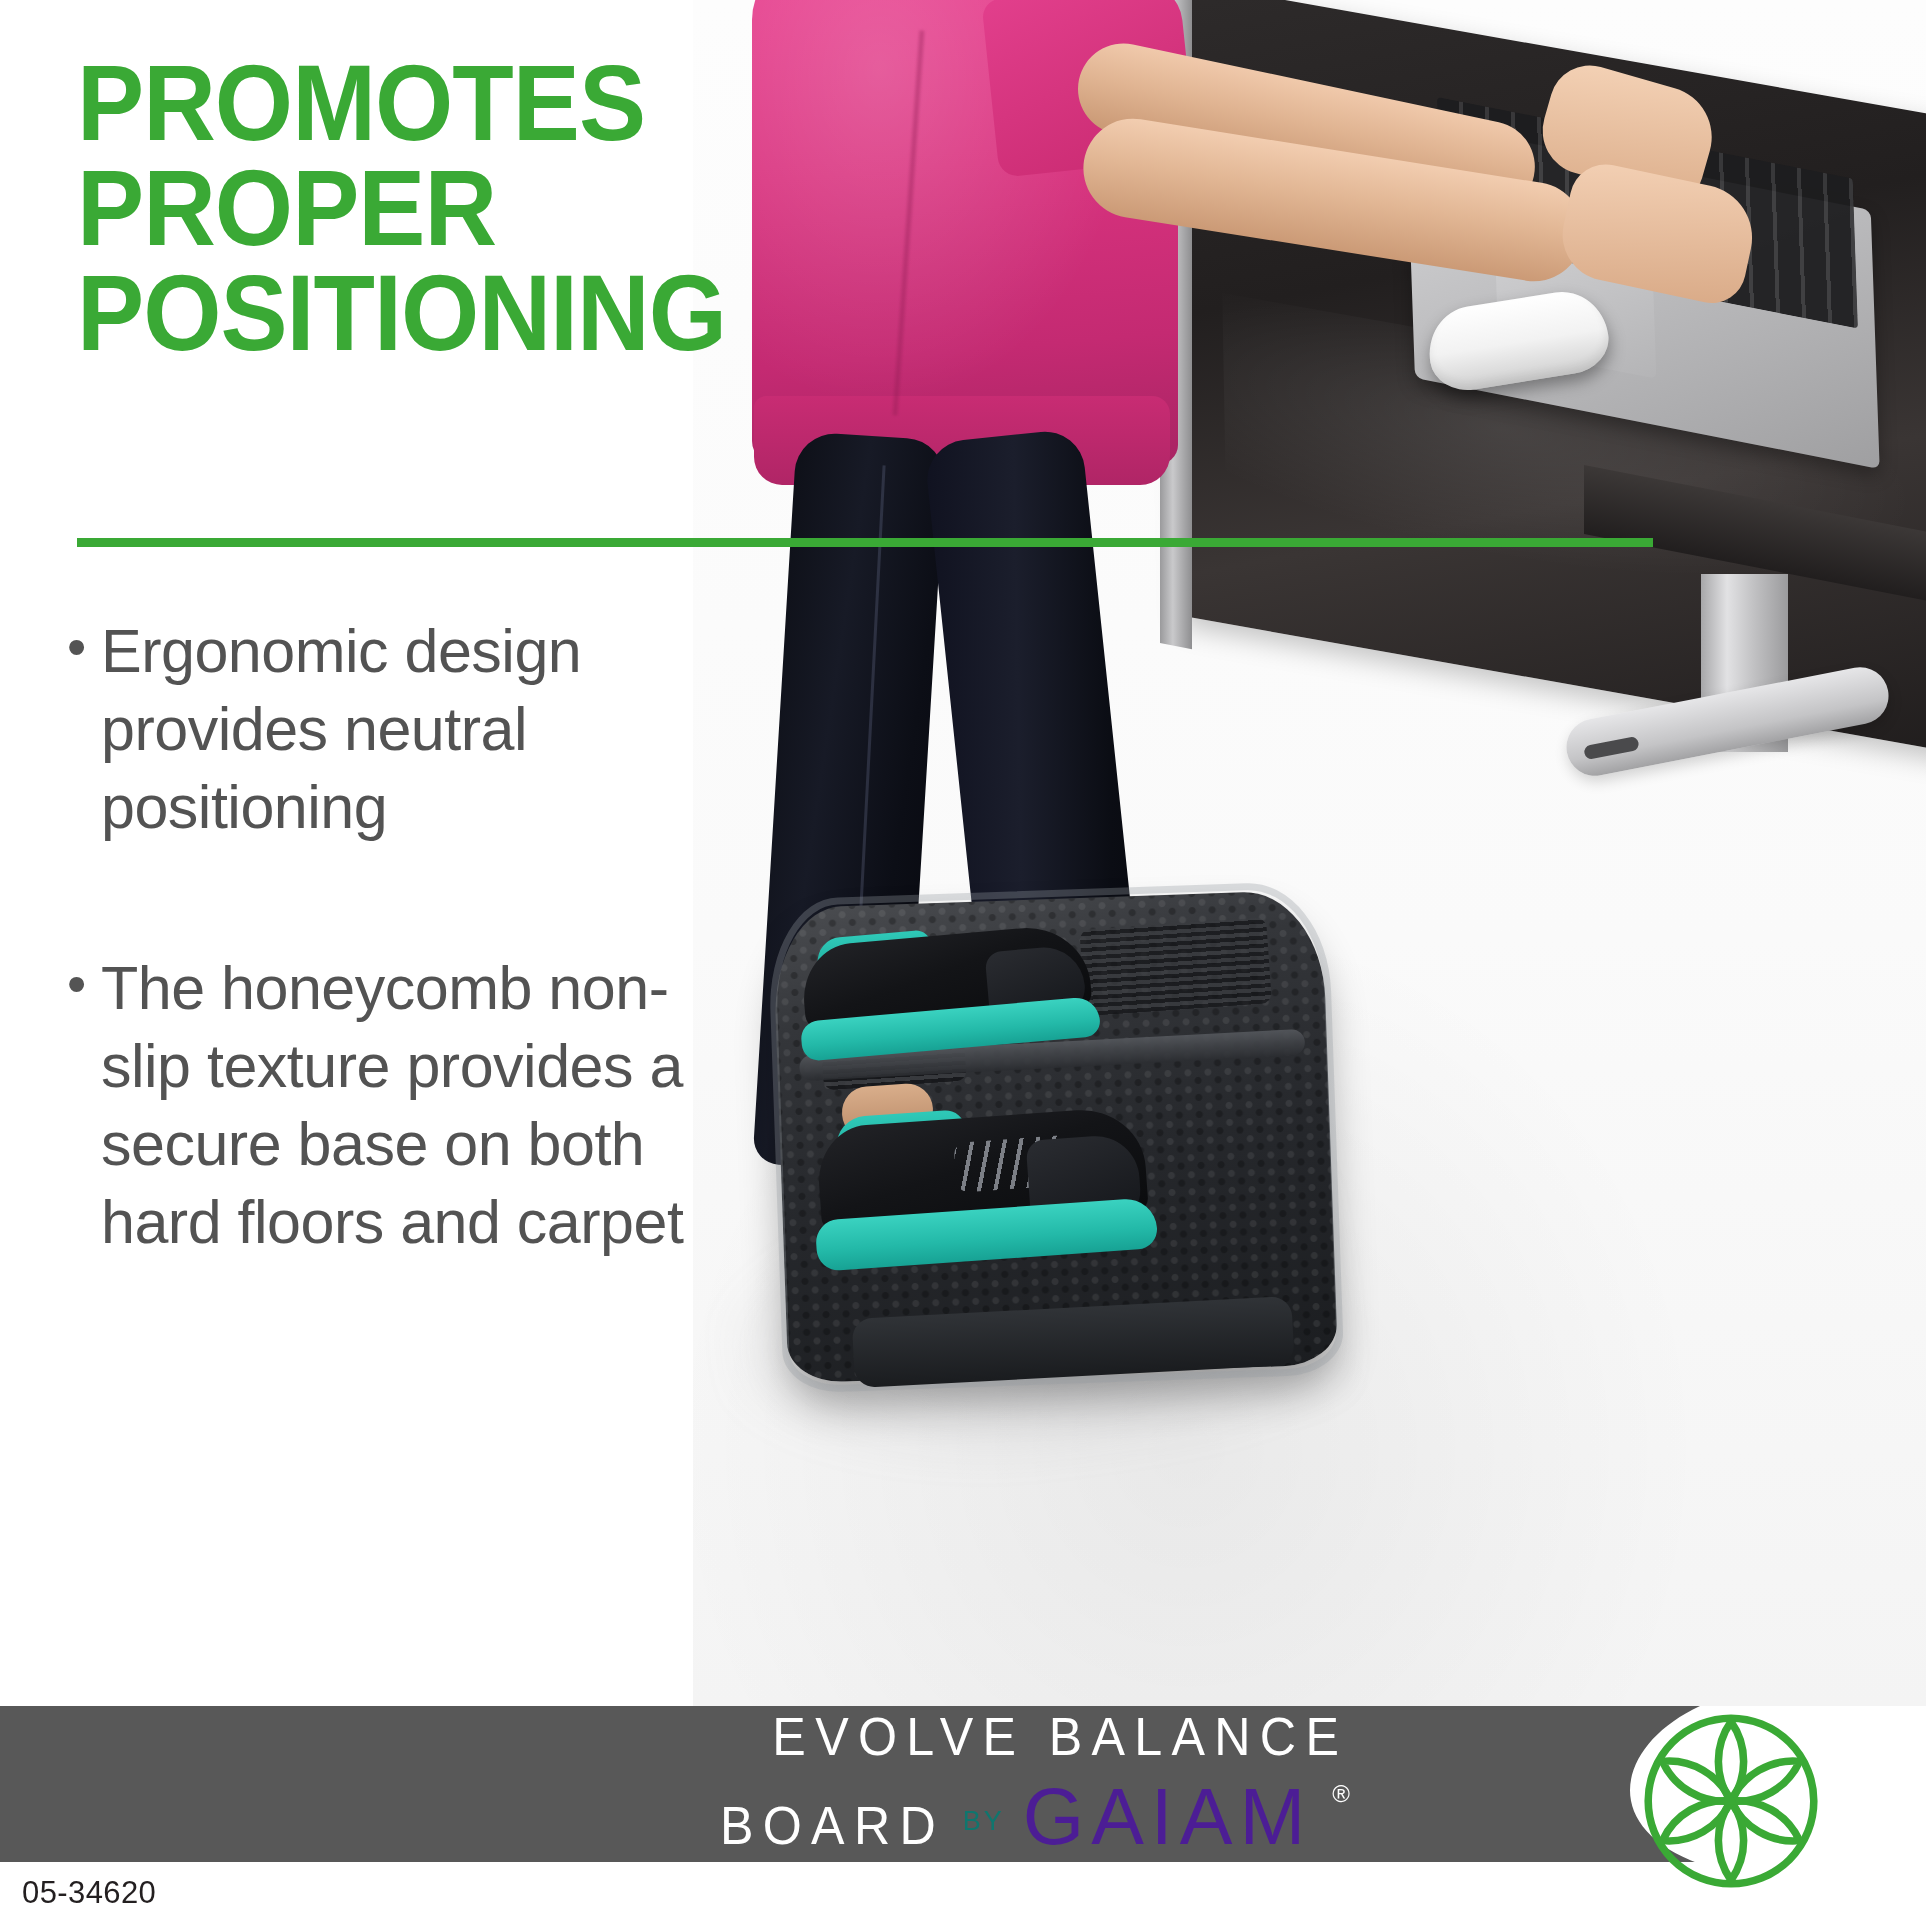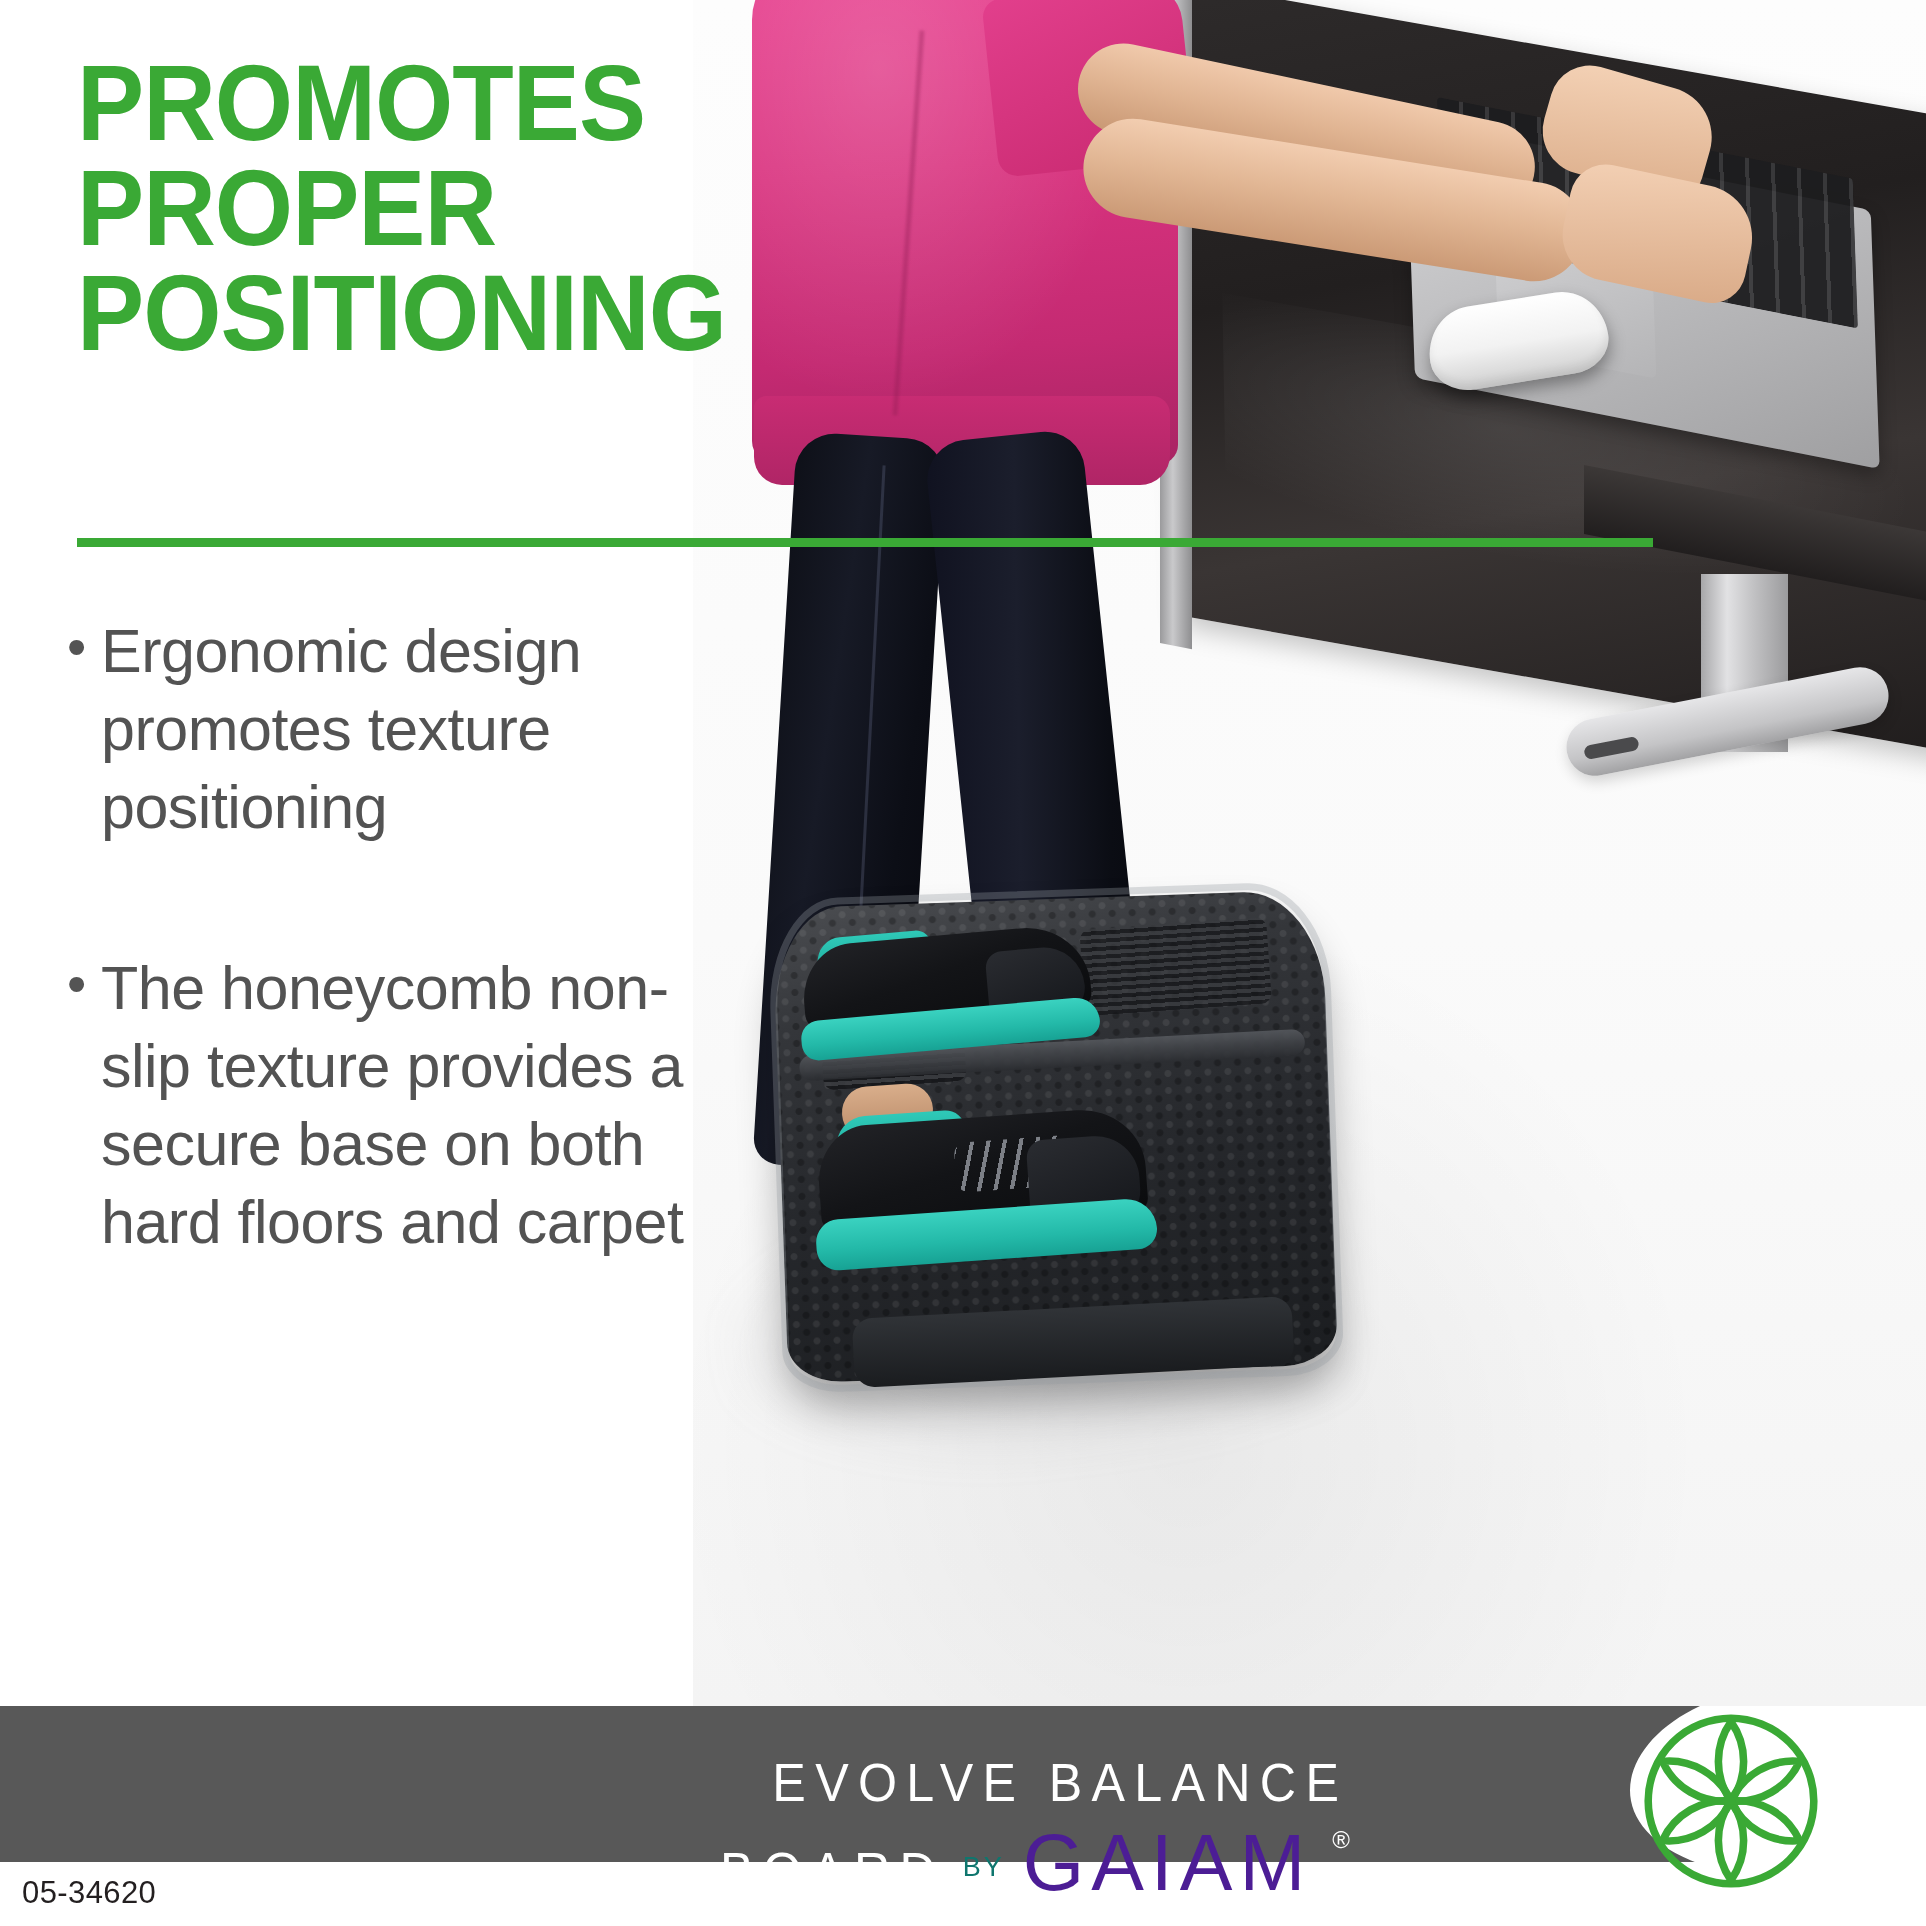--- a/index.html
+++ b/index.html
@@ -437,21 +437,20 @@
   .footer-text {
     position:absolute;
     left:0; top:0;
     width:1366px; height:156px;
     display:flex;
     flex-direction:column;
     align-items:flex-end;
     justify-content:center;
     padding-right:18px;
     gap:4px;
-    margin-top:46px;
   }
   .footer-line1 {
     color:#ffffff;
     font-size:54px;
     letter-spacing:10px;
     line-height:61px;
     font-weight:400;
     transform:scaleX(0.93);
     transform-origin:right center;
     white-space:nowrap;
@@ -574,21 +573,21 @@
     <span class="hl-line">PROMOTES</span>
     <span class="hl-line">PROPER</span>
     <span class="hl-line">POSITIONING</span>
   </div>
 
   <div class="green-rule"></div>
 
   <div class="bullets">
     <div class="bullet-item">
       <span class="bullet-dot">•</span>
-      <span class="bullet-text">Ergonomic design promotes texture positioning</span>
+      <span class="bullet-text">Ergonomic design provides neutral positioning</span>
     </div>
     <div class="bullet-item">
       <span class="bullet-dot">•</span>
       <span class="bullet-text">The honeycomb non-slip texture provides a secure base on both hard floors and carpet</span>
     </div>
   </div>
 
   <div class="footer-bar">
     <div class="footer-fill"></div>
     <div class="footer-text">

